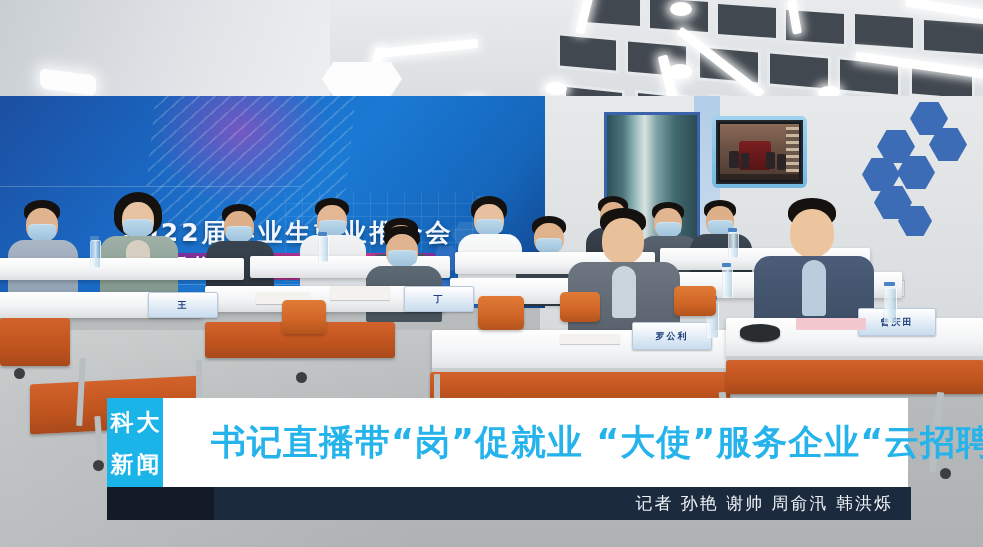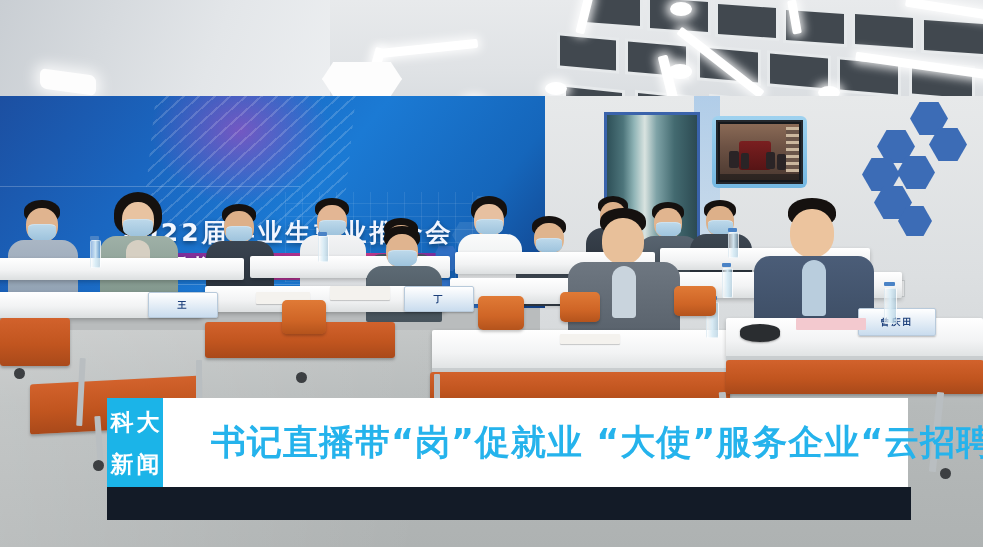--- a/index.html
+++ b/index.html
@@ -488,20 +488,23 @@
     <div class="head" style="left:10px;top:11px;width:44px;height:48px;background:#ecc49e;"></div>
     <div class="shoulder" style="left:-26px;top:58px;width:120px;height:94px;background:linear-gradient(180deg,#4b5d78,#39495f);"></div>
     <div class="body" style="left:22px;top:62px;width:24px;height:56px;background:#b9cddd;"></div>
   </div>
 
   <div class="desk" style="left:432px;top:330px;width:300px;height:42px;"></div>
   <div class="desk" style="left:726px;top:318px;width:257px;height:42px;"></div>
   <div class="desk-edge" style="left:432px;top:368px;width:300px;height:6px;"></div>
   <div class="desk-edge" style="left:726px;top:356px;width:257px;height:6px;"></div>
 
+  <div class="placard" style="left:632px;top:322px;width:78px;height:26px;">
+    <span>罗公利</span>
+  </div>
   <div class="placard" style="left:858px;top:308px;width:76px;height:26px;">
     <span>曾庆田</span>
   </div>
 
   <div class="bottle" style="left:706px;top:302px;height:34px;width:11px;"></div>
   <div class="bottle-cap" style="left:706px;top:296px;width:11px;"></div>
   <div class="bottle" style="left:884px;top:288px;height:34px;width:11px;"></div>
   <div class="bottle-cap" style="left:884px;top:282px;width:11px;"></div>
 
   <div class="mic-puck" style="left:740px;top:324px;width:40px;height:18px;"></div>
@@ -537,14 +540,17 @@
   </div>
 
   <div class="lt-badge">
     <i>科</i>
     <i>大</i>
     <i>新</i>
     <i>闻</i>
   </div>
 
   <div class="lt-dark"></div>
+  <div class="lt-dark-right">
+    <div class="lt-credit">记者 孙艳 谢帅 周俞汛 韩洪烁</div>
+  </div>
 
 </div>
 
 </body></html>

